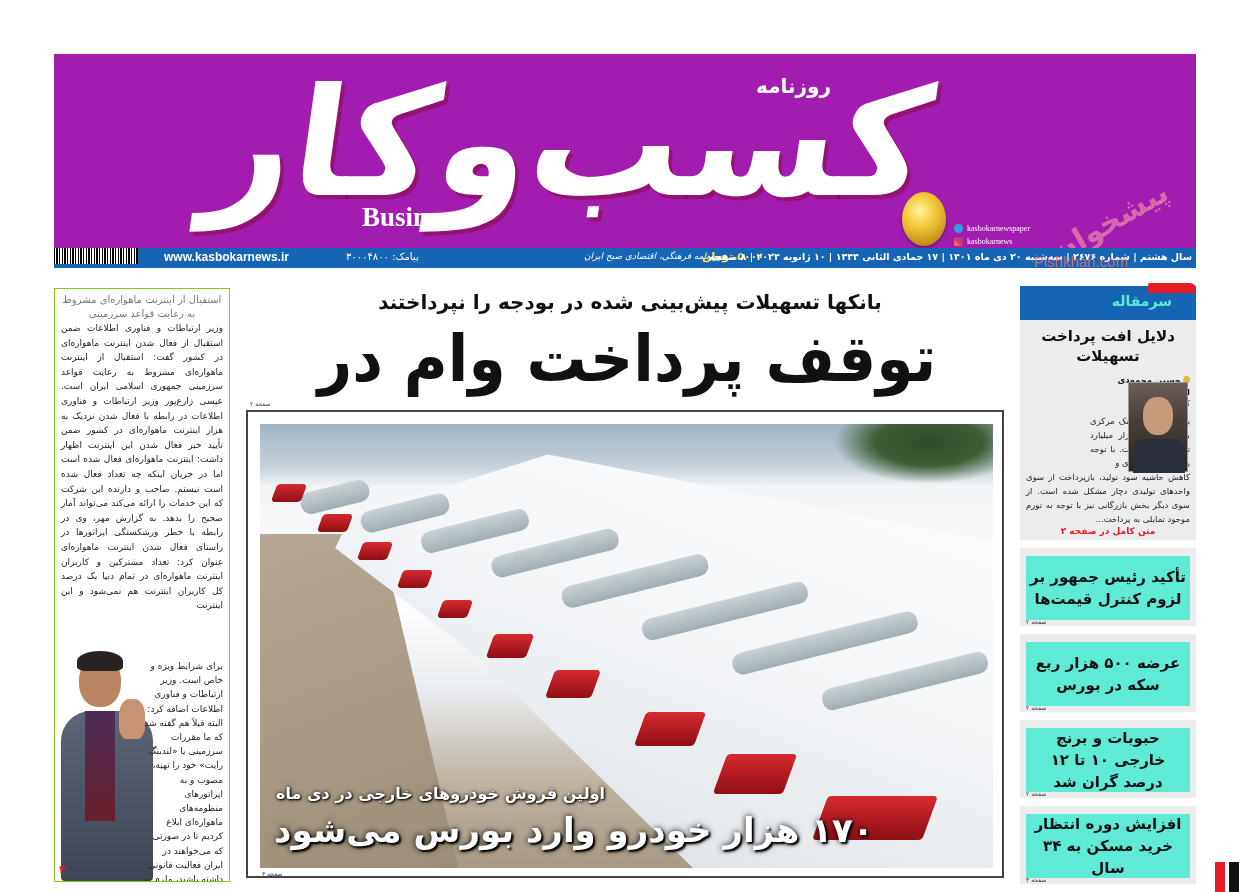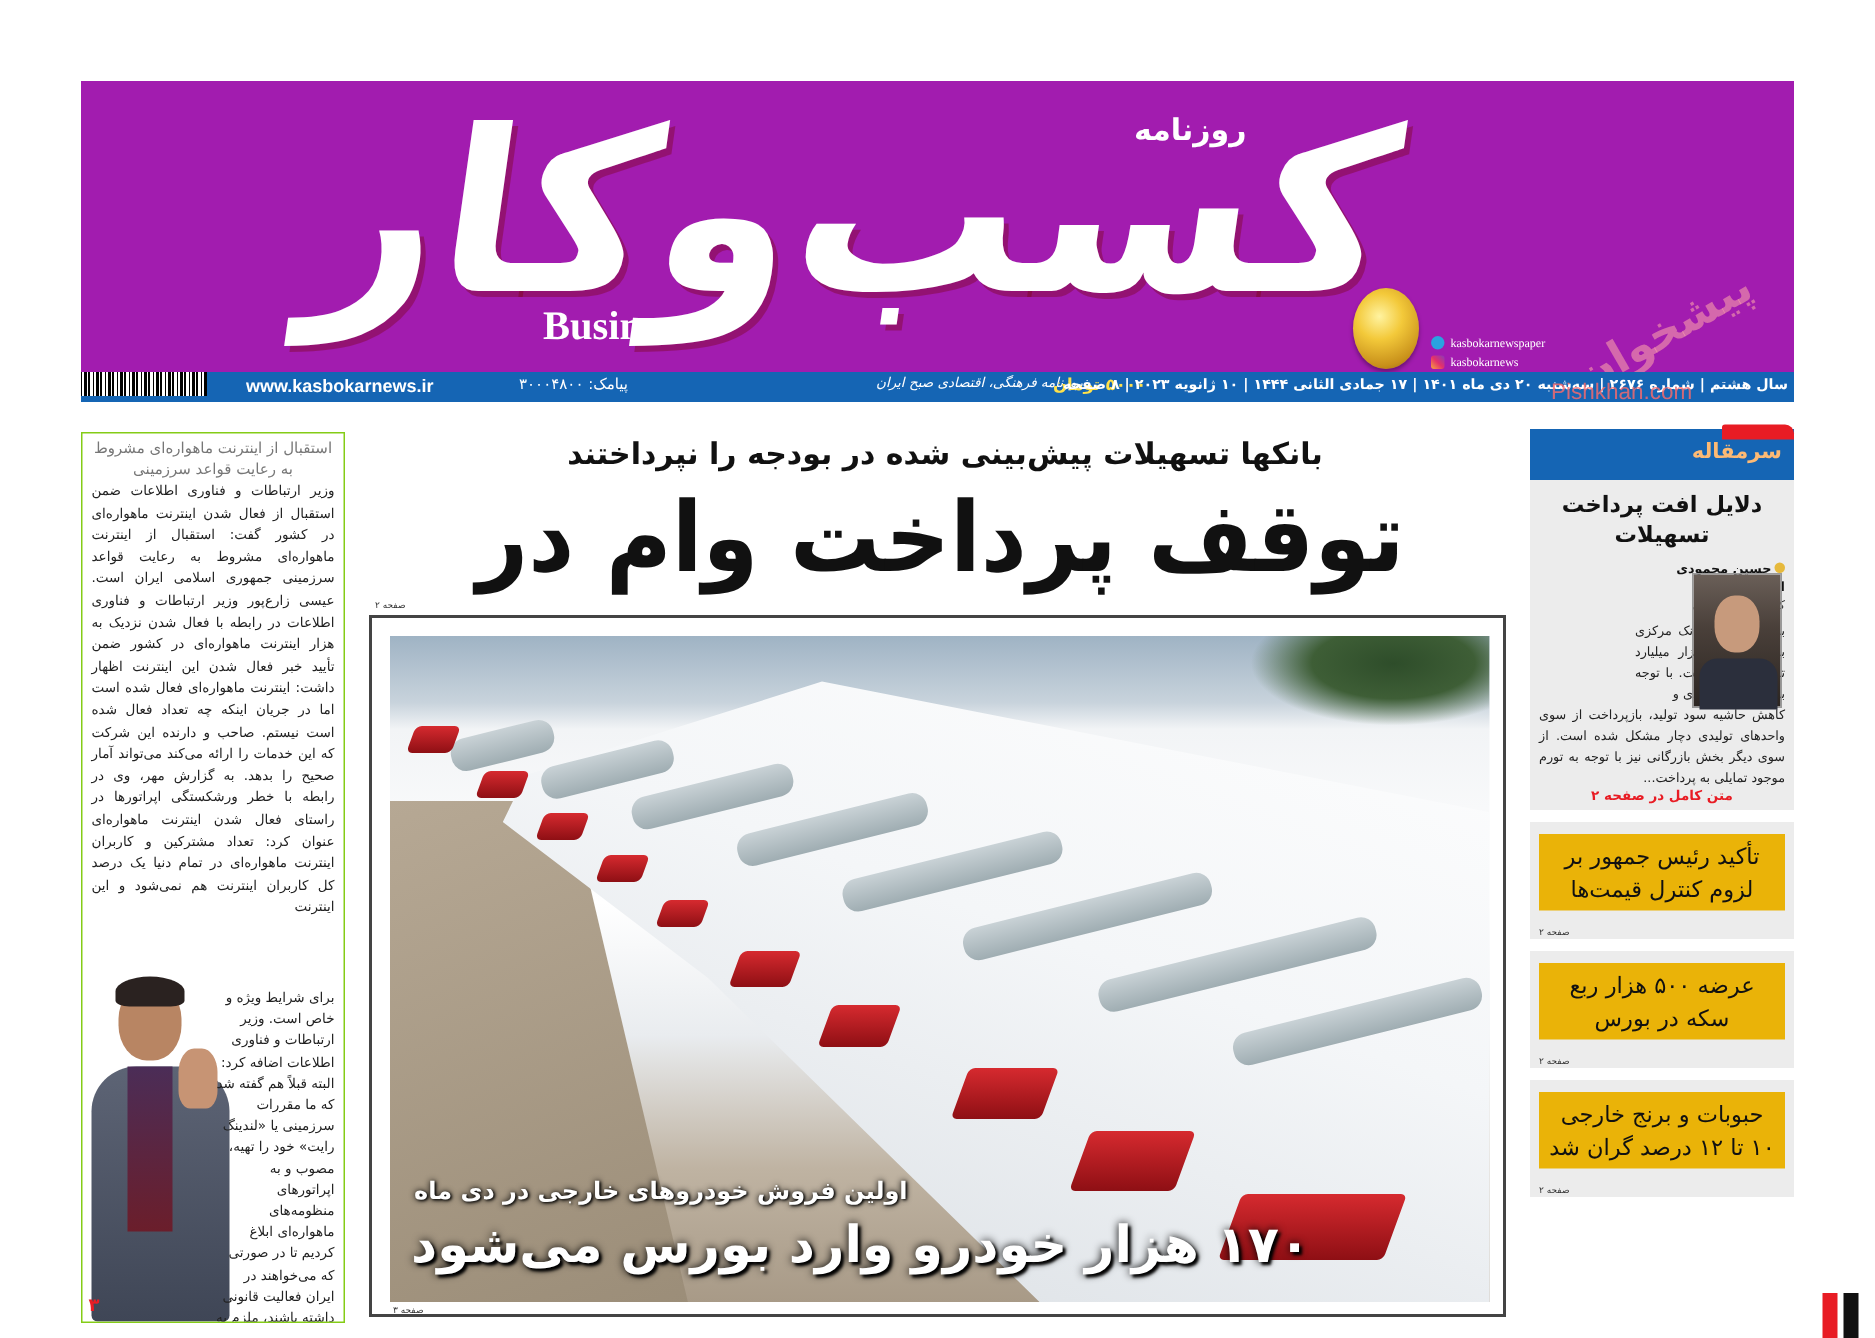--- a/index.html
+++ b/index.html
@@ -115,37 +115,37 @@
   }
   .photo-caption-title {
     position: absolute; left: 14px; top: 386px; color: #fff; direction: rtl; font-weight: bold; font-size: 34px;
     text-shadow: 2px 2px 2px #000, 0 0 6px #000;
   }
 
   
   .right-col { position: absolute; left: 1020px; top: 286px; width: 176px; }
   .editorial-tab { height: 34px; background: #1565b4; position: relative; }
   .editorial-tab .red-flag { position: absolute; left: 128px; top: -3px; width: 48px; height: 10px; background: #e81c24; border-radius: 2px 6px 0 0; }
-  .editorial-tab .label { position: absolute; right: 8px; top: 7px; color: #fdba74; font-weight: bold; font-size: 14px; direction: rtl; }
+  .editorial-tab .label { position: absolute; right: 24px; top: 7px; color: #5eead4; font-weight: bold; font-size: 14px; direction: rtl; }
   .editorial-box { background: #ececec; padding: 6px 6px 4px; height: 220px; position: relative; direction: rtl; }
   .editorial-title { text-align: center; font-weight: bold; font-size: 15px; line-height: 20px; margin-bottom: 8px; }
   .author-photo { position: absolute; left: 108px; top: 62px; width: 60px; height: 90px;
     background: linear-gradient(180deg,#6a5f58 0%,#4a403a 40%,#2c2622 100%); border: 1px solid #999; }
   .author-photo .face { position: absolute; left: 14px; top: 14px; width: 30px; height: 38px; background: #c79a7c; border-radius: 45%; }
   .author-photo .suit { position: absolute; left: 4px; top: 56px; width: 52px; height: 34px; background: #2b2f3c; border-radius: 12px 12px 0 0; }
   .author { font-size: 8.5px; font-weight: bold; width: 96px; line-height: 12px; }
   .author-role { font-size: 8px; color: #333; width: 96px; line-height: 12px; margin-bottom: 4px; }
   .author .dot { display: inline-block; width: 7px; height: 7px; border-radius: 50%; background: #e6b93c; margin-left: 2px; }
   .ed-body-1 { font-size: 8.5px; line-height: 14px; width: 100px; text-align: justify; color: #222; }
   .ed-body-2 { font-size: 8.5px; line-height: 14px; text-align: justify; color: #222; }
   .read-more { color: #e81c24; font-weight: bold; font-size: 9px; text-align: center; }
 
   .teaser { background: #ececec; padding: 8px 6px 3px; margin-top: 8px; height: 78px; position: relative; }
-  .teaser-inner { background: #eab308; height: 51px; display: flex; align-items: center; justify-content: center; text-align: center; direction: rtl;
-    font-weight: normal; font-size: 15px; line-height: 22px; padding: 0 4px; }
+  .teaser-inner { background: #5eead4; height: 64px; display: flex; align-items: center; justify-content: center; text-align: center; direction: rtl;
+    font-weight: bold; font-size: 15px; line-height: 22px; padding: 0 4px; }
   .teaser-page { position: absolute; left: 6px; bottom: 1px; font-size: 6px; color: #333; direction: rtl; }
 
   .edge-marks { position: absolute; left: 1215px; top: 862px; width: 26px; height: 30px; }
   .edge-marks .r { position: absolute; left: 0; top: 0; width: 10px; height: 30px; background: #e81c24; }
   .edge-marks .b { position: absolute; left: 14px; top: 0; width: 10px; height: 30px; background: #111; }
 </style>
 </head>
 <body>
 
 <header class="masthead">
@@ -250,18 +250,22 @@
     <span class="teaser-page">صفحه ۲</span>
   </div>
   <div class="teaser">
     <div class="teaser-inner">عرضه ۵۰۰ هزار ربع سکه در بورس</div>
     <span class="teaser-page">صفحه ۲</span>
   </div>
   <div class="teaser">
     <div class="teaser-inner">حبوبات و برنج خارجی ۱۰ تا ۱۲ درصد گران شد</div>
     <span class="teaser-page">صفحه ۲</span>
   </div>
+  <div class="teaser">
+    <div class="teaser-inner">افزایش دوره انتظار خرید مسکن به ۳۴ سال</div>
+    <span class="teaser-page">صفحه ۳</span>
+  </div>
 </aside>
 
 <div class="edge-marks">
   <div class="r"></div>
   <div class="b"></div>
 </div>
 
 </body></html>

